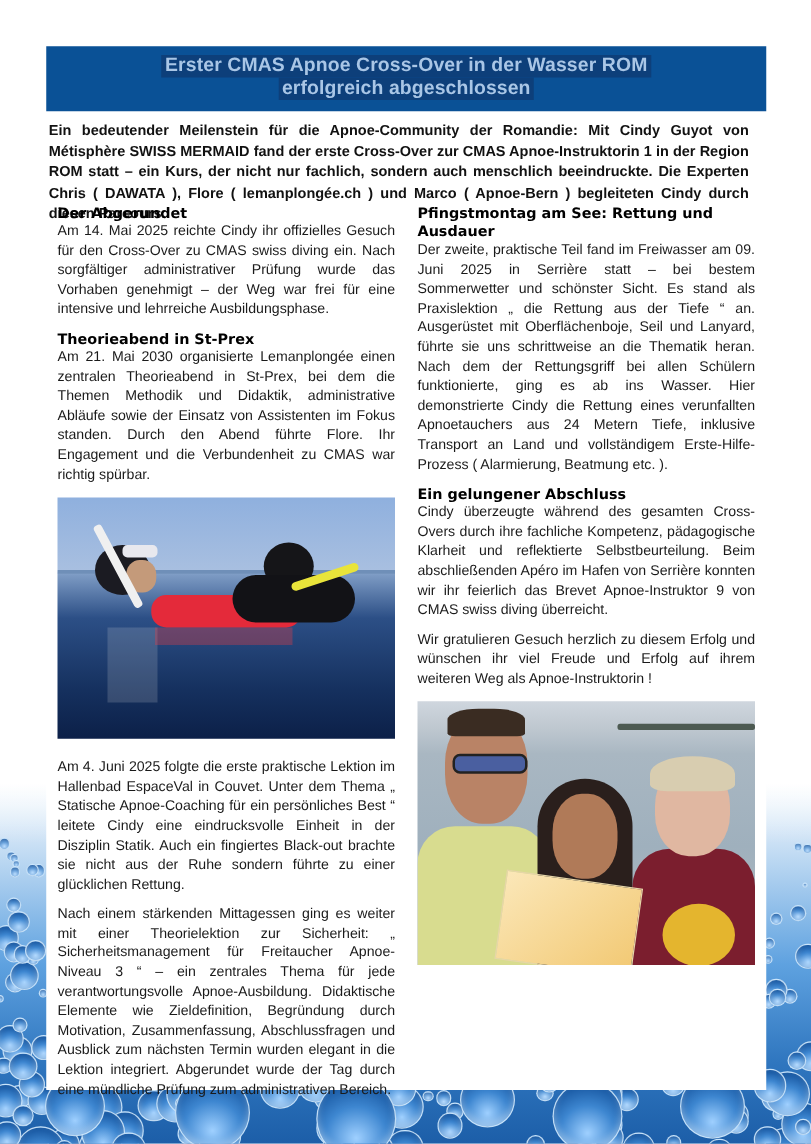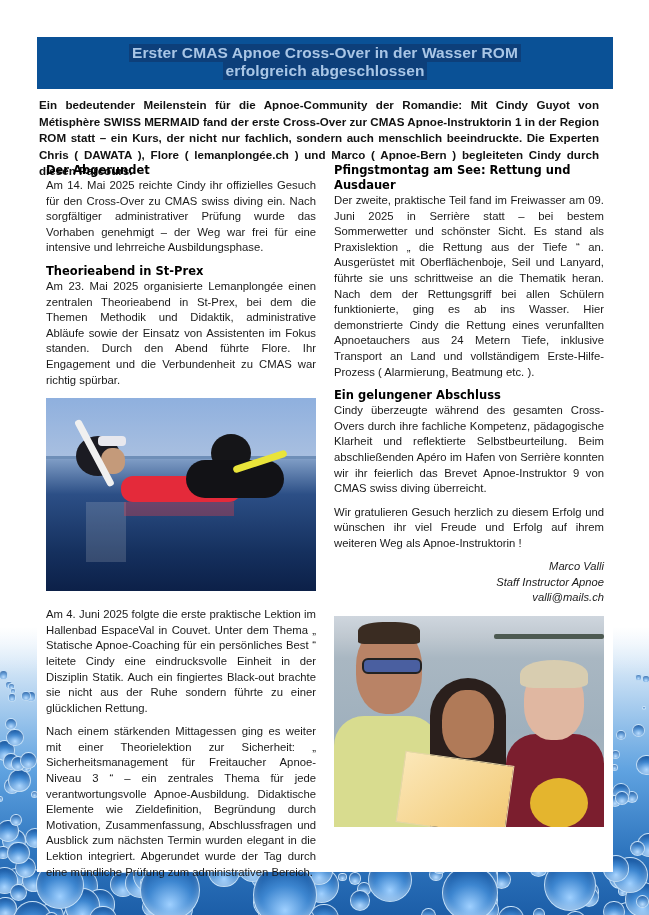--- a/index.html
+++ b/index.html
@@ -239,21 +239,21 @@
     <span class="line">erfolgreich abgeschlossen</span>
   </div>
 
   <p class="intro">Ein bedeutender Meilenstein für die Apnoe-Community der Romandie: Mit Cindy Guyot von Métisphère SWISS MERMAID fand der erste Cross-Over zur CMAS Apnoe-Instruktorin 1 in der Region ROM statt – ein Kurs, der nicht nur fachlich, sondern auch menschlich beeindruckte. Die Experten Chris ( DAWATA ), Flore ( lemanplongée.ch ) und Marco ( Apnoe-Bern ) begleiteten Cindy durch diesen Parcours.</p>
 
   <div class="col left">
     <h2>Der Abgerundet</h2>
     <p>Am 14. Mai 2025 reichte Cindy ihr offizielles Gesuch für den Cross-Over zu CMAS swiss diving ein. Nach sorgfältiger administrativer Prüfung wurde das Vorhaben genehmigt – der Weg war frei für eine intensive und lehrreiche Ausbildungsphase.</p>
 
     <h2>Theorieabend in St-Prex</h2>
-    <p class="tight">Am 23. Mai 2025 organisierte Lemanplongée einen zentralen Theorieabend in St-Prex, bei dem die Themen Methodik und Didaktik, administrative Abläufe sowie der Einsatz von Assistenten im Fokus standen. Durch den Abend führte Flore. Ihr Engagement und die Verbundenheit zu CMAS war richtig spürbar.</p>
+    <p class="tight">Am 21. Mai 2030 organisierte Lemanplongée einen zentralen Theorieabend in St-Prex, bei dem die Themen Methodik und Didaktik, administrative Abläufe sowie der Einsatz von Assistenten im Fokus standen. Durch den Abend führte Flore. Ihr Engagement und die Verbundenheit zu CMAS war richtig spürbar.</p>
 
     <div class="photo rescue">
 
       <div class="shape" style="left:0;top:58px;width:270px;height:3px;background:#6f8fb8;"></div>
 
       <div class="shape" style="left:30px;top:38px;width:44px;height:40px;border-radius:50%;background:#1b1b22;"></div>
       <div class="shape" style="left:55px;top:50px;width:24px;height:26px;border-radius:45%;background:#c49a7a;"></div>
       <div class="shape" style="left:52px;top:38px;width:28px;height:10px;border-radius:4px;background:#e8e8ee;"></div>
 
       <div class="shape" style="left:28px;top:24px;width:7px;height:74px;background:#f0f0f0;transform:rotate(-28deg);transform-origin:top left;border-radius:3px;"></div>
@@ -274,25 +274,20 @@
   </div>
 
   <div class="col right">
     <h2>Pfingstmontag am See: Rettung und Ausdauer</h2>
     <p>Der zweite, praktische Teil fand im Freiwasser am 09. Juni 2025 in Serrière statt – bei bestem Sommerwetter und schönster Sicht. Es stand als Praxislektion „ die Rettung aus der Tiefe “ an. Ausgerüstet mit Oberflächenboje, Seil und Lanyard, führte sie uns schrittweise an die Thematik heran. Nach dem der Rettungsgriff bei allen Schülern funktionierte, ging es ab ins Wasser. Hier demonstrierte Cindy die Rettung eines verunfallten Apnoetauchers aus 24 Metern Tiefe, inklusive Transport an Land und vollständigem Erste-Hilfe-Prozess ( Alarmierung, Beatmung etc. ).</p>
 
     <h2>Ein gelungener Abschluss</h2>
     <p>Cindy überzeugte während des gesamten Cross-Overs durch ihre fachliche Kompetenz, pädagogische Klarheit und reflektierte Selbstbeurteilung. Beim abschließenden Apéro im Hafen von Serrière konnten wir ihr feierlich das Brevet Apnoe-Instruktor 9 von CMAS swiss diving überreicht.</p>
     <p>Wir gratulieren Gesuch herzlich zu diesem Erfolg und wünschen ihr viel Freude und Erfolg auf ihrem weiteren Weg als Apnoe-Instruktorin !</p>
 
-    <div class="sig">
-      <div>Marco Valli</div>
-      <div>Staff Instructor Apnoe</div>
-      <div>valli@mails.ch</div>
-    </div>
 
     <div class="photo group">
 
       <div class="shape" style="left:160px;top:18px;width:110px;height:5px;background:#4d5a52;border-radius:2px;"></div>
 
       <div class="shape" style="left:0;top:100px;width:105px;height:115px;border-radius:30px 30px 0 0;background:#d8dc8f;"></div>
       <div class="shape" style="left:22px;top:10px;width:66px;height:88px;border-radius:45%;background:#b98366;"></div>
       <div class="shape" style="left:24px;top:6px;width:62px;height:22px;border-radius:40% 40% 10% 10%;background:#3a2c22;"></div>
       <div class="shape" style="left:28px;top:42px;width:60px;height:16px;border-radius:6px;background:#4a5fa0;border:2px solid #222;"></div>
 

